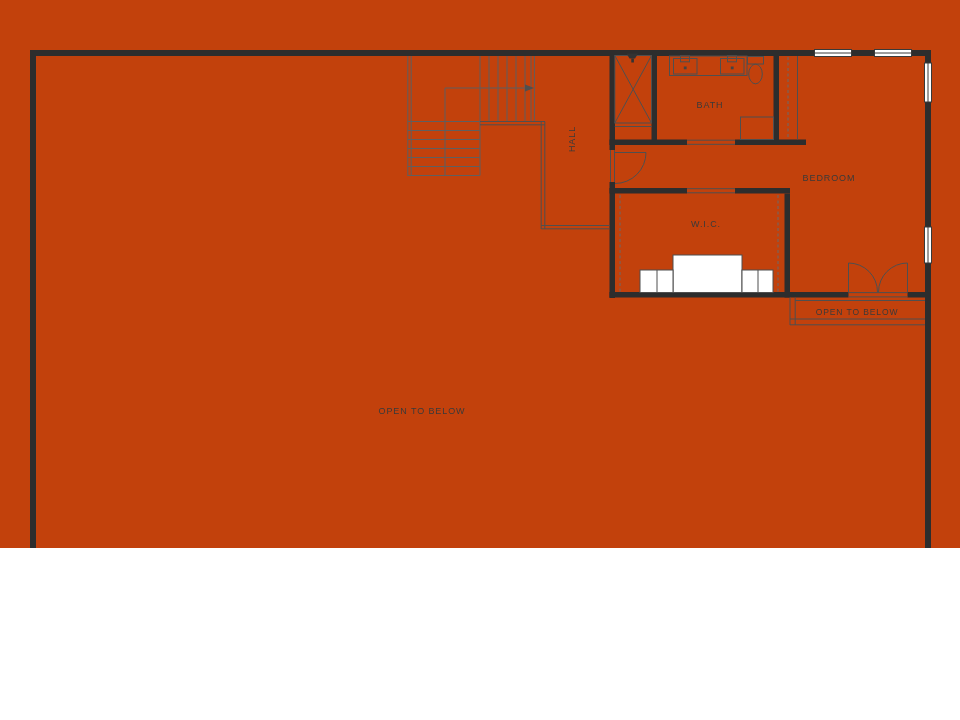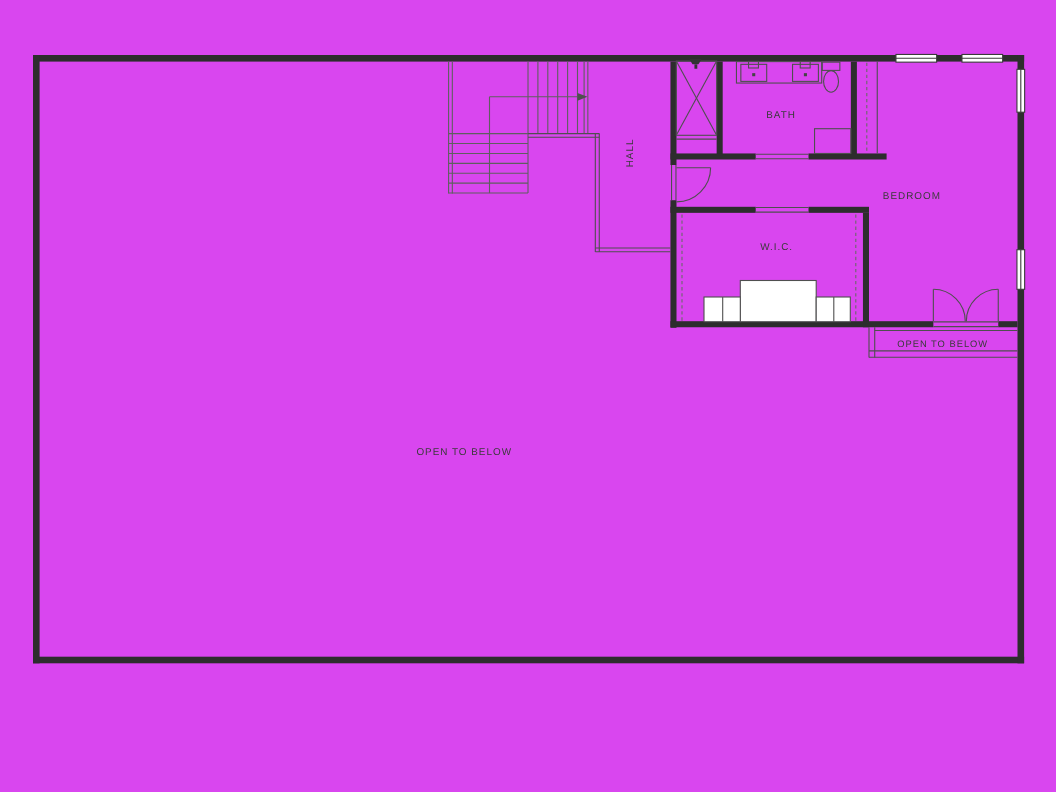--- a/index.html
+++ b/index.html
@@ -4,22 +4,22 @@
 <style>
   html, body {
     margin: 0;
     padding: 0;
     background: #ffffff;
     font-family: "Liberation Sans", sans-serif;
   }
   .page {
     position: relative;
     width: 960px;
-    height: 720px;
-    background: #d946ef;
+    height: 548px;
+    background: #c2410c;
     overflow: hidden;
   }
   svg text {
     fill: #3a3a3a;
     font-family: "Liberation Sans", sans-serif;
   }
 </style>
 </head>
 <body>
 

